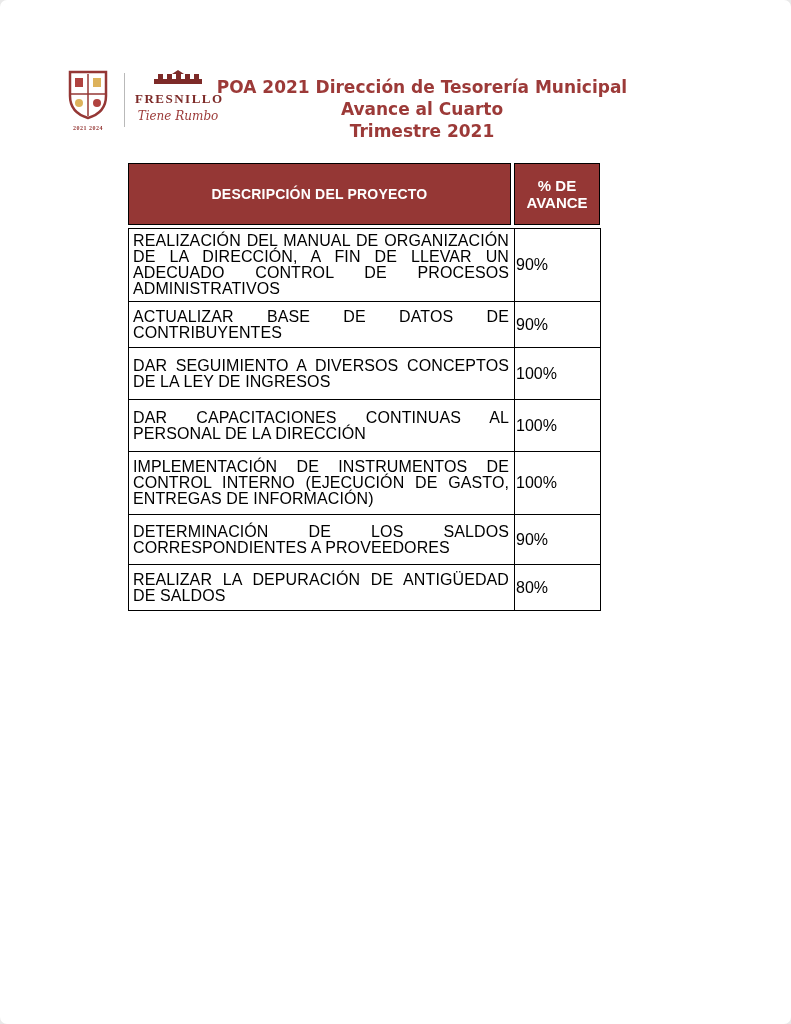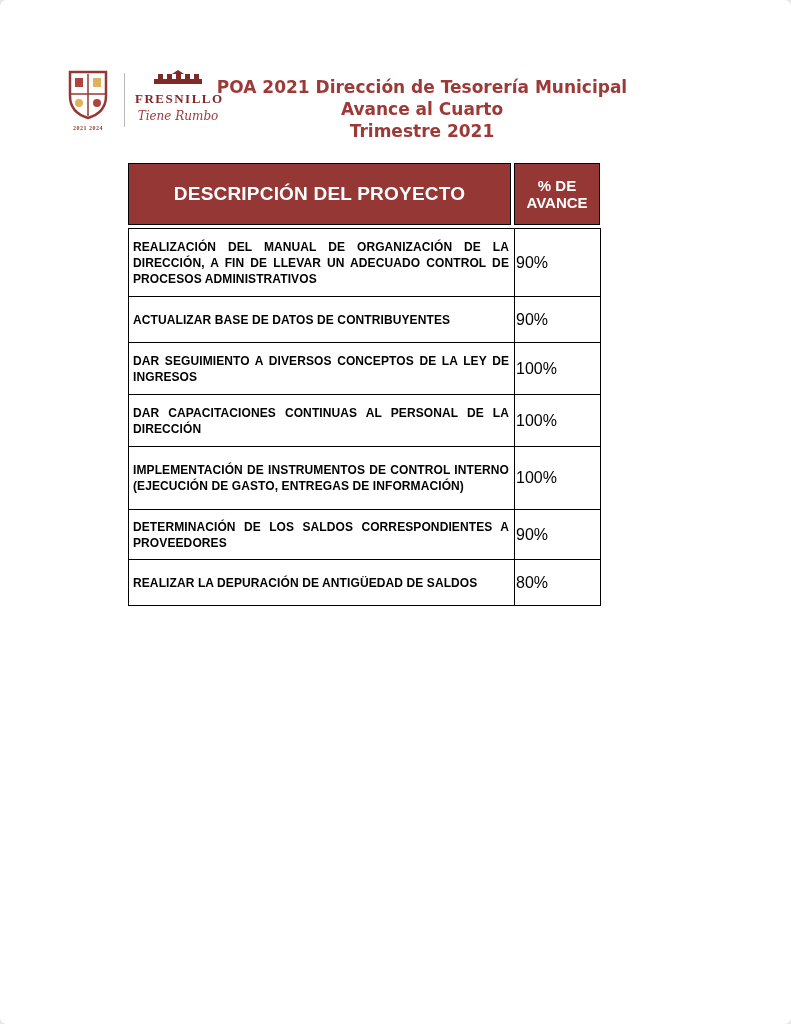--- a/index.html
+++ b/index.html
@@ -96,41 +96,41 @@
     background: #953735;
     border: 1px solid #000000;
     color: #ffffff;
     font-weight: bold;
     display: flex;
     align-items: center;
     justify-content: center;
     text-align: center;
     height: 60px;
   }
-  .th-desc { font-size: 19px; letter-spacing: 0.2px; }
+  .th-desc { font-size: 14px; letter-spacing: 0.2px; }
   .th-avance { font-size: 15px; line-height: 17px; white-space: pre-line; }
 
   table.tbody {
     border-collapse: collapse;
     width: 472px;
     table-layout: fixed;
   }
   table.tbody td {
     border: 1px solid #000000;
     vertical-align: middle;
   }
   td.td-desc {
     padding: 4px 5px 4px 4px;
   }
   td.td-desc .desc-text {
-    font-size: 12px;
+    font-size: 16px;
     line-height: 16px;
     color: #000000;
     text-align: justify;
-    font-weight: 700;
+    font-weight: 400;
     letter-spacing: 0.1px;
   }
   td.td-avance {
     font-size: 16px;
     color: #000000;
     font-weight: 500;
   }
 </style>
 </head>
 <body>

